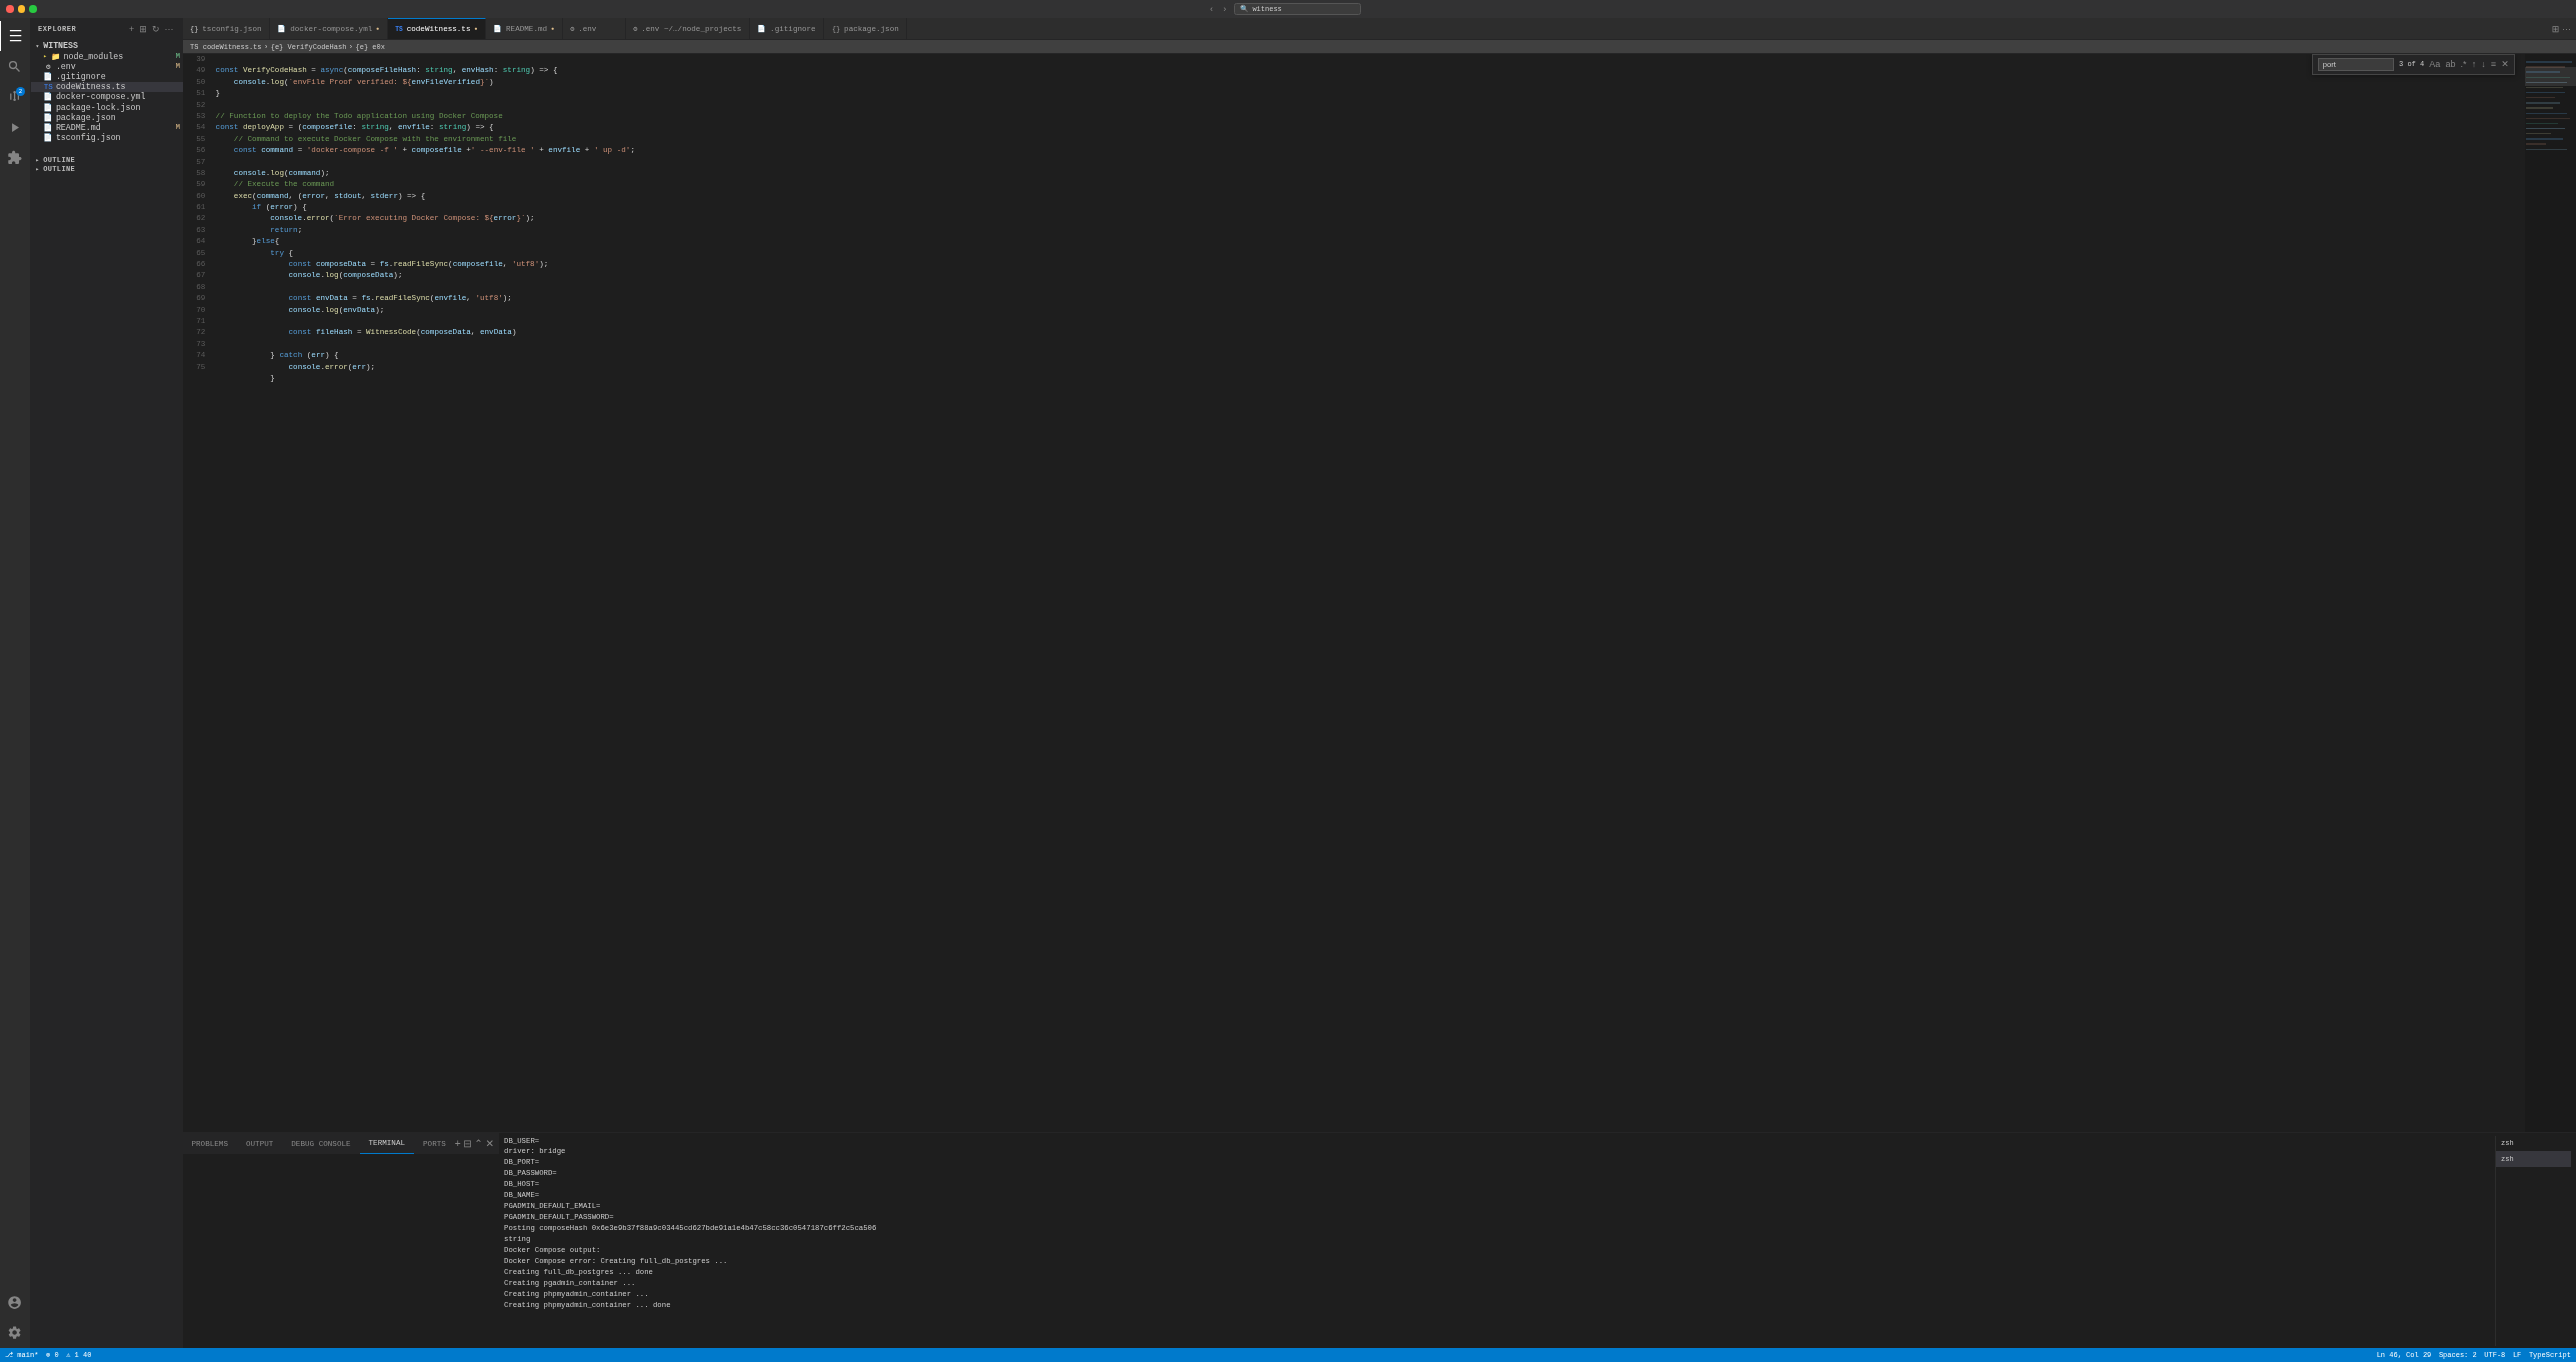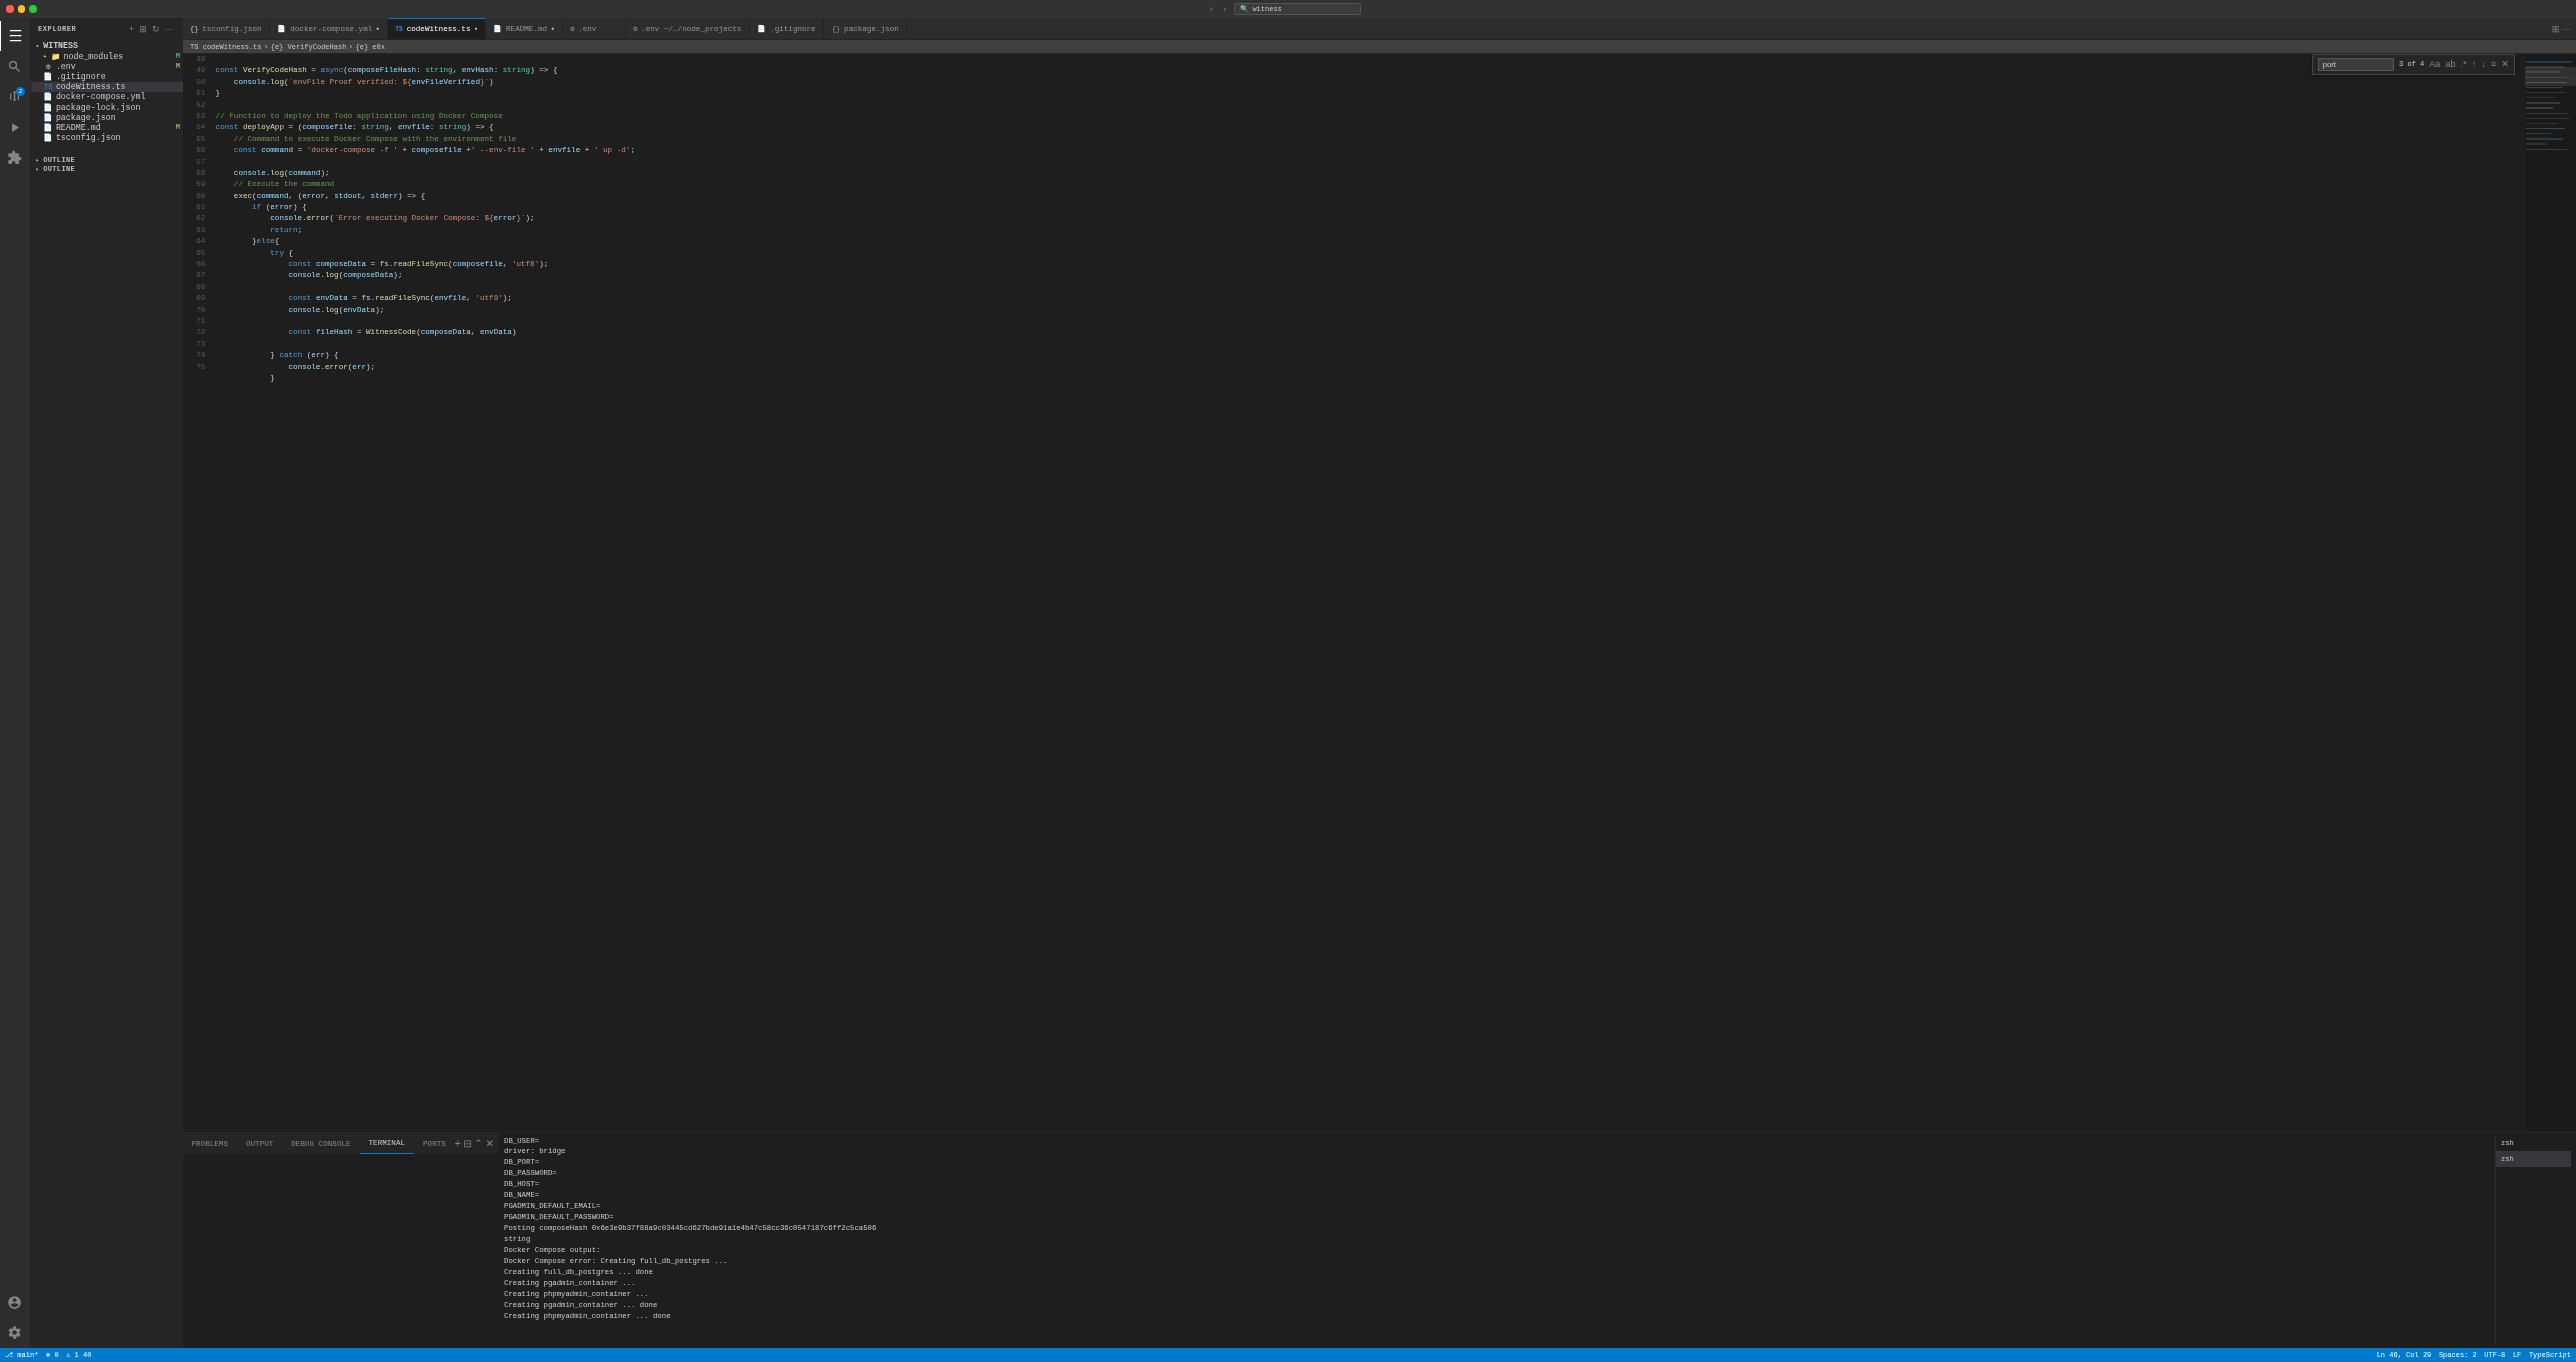--- a/index.html
+++ b/index.html
@@ -672,21 +672,20 @@
           <div class="terminal-line">DB_NAME=</div>
           <div class="terminal-line">PGADMIN_DEFAULT_EMAIL=</div>
           <div class="terminal-line">PGADMIN_DEFAULT_PASSWORD=</div>
           <div class="terminal-line">Posting composeHash 0x6e3e9b37f88a9c03445cd627bde91a1e4b47c58cc36c0547187c6ff2c5ca506</div>
           <div class="terminal-line">string</div>
           <div class="terminal-line">Docker Compose output:</div>
           <div class="terminal-line">Docker Compose error: Creating full_db_postgres ...</div>
           <div class="terminal-line">Creating full_db_postgres ... done</div>
           <div class="terminal-line">Creating pgadmin_container ...</div>
           <div class="terminal-line">Creating phpmyadmin_container ...</div>
-          <div class="terminal-line">Creating pgadmin_container   ... done</div>
           <div class="terminal-line">Creating phpmyadmin_container ... done</div>
           <div class="terminal-line">&nbsp;</div>
 
         </div>
         <div id="terminal-sidebar">
           <div class="terminal-tab-item">
             <span>zsh</span>
           </div>
           <div class="terminal-tab-item active">
             <span>zsh</span>

